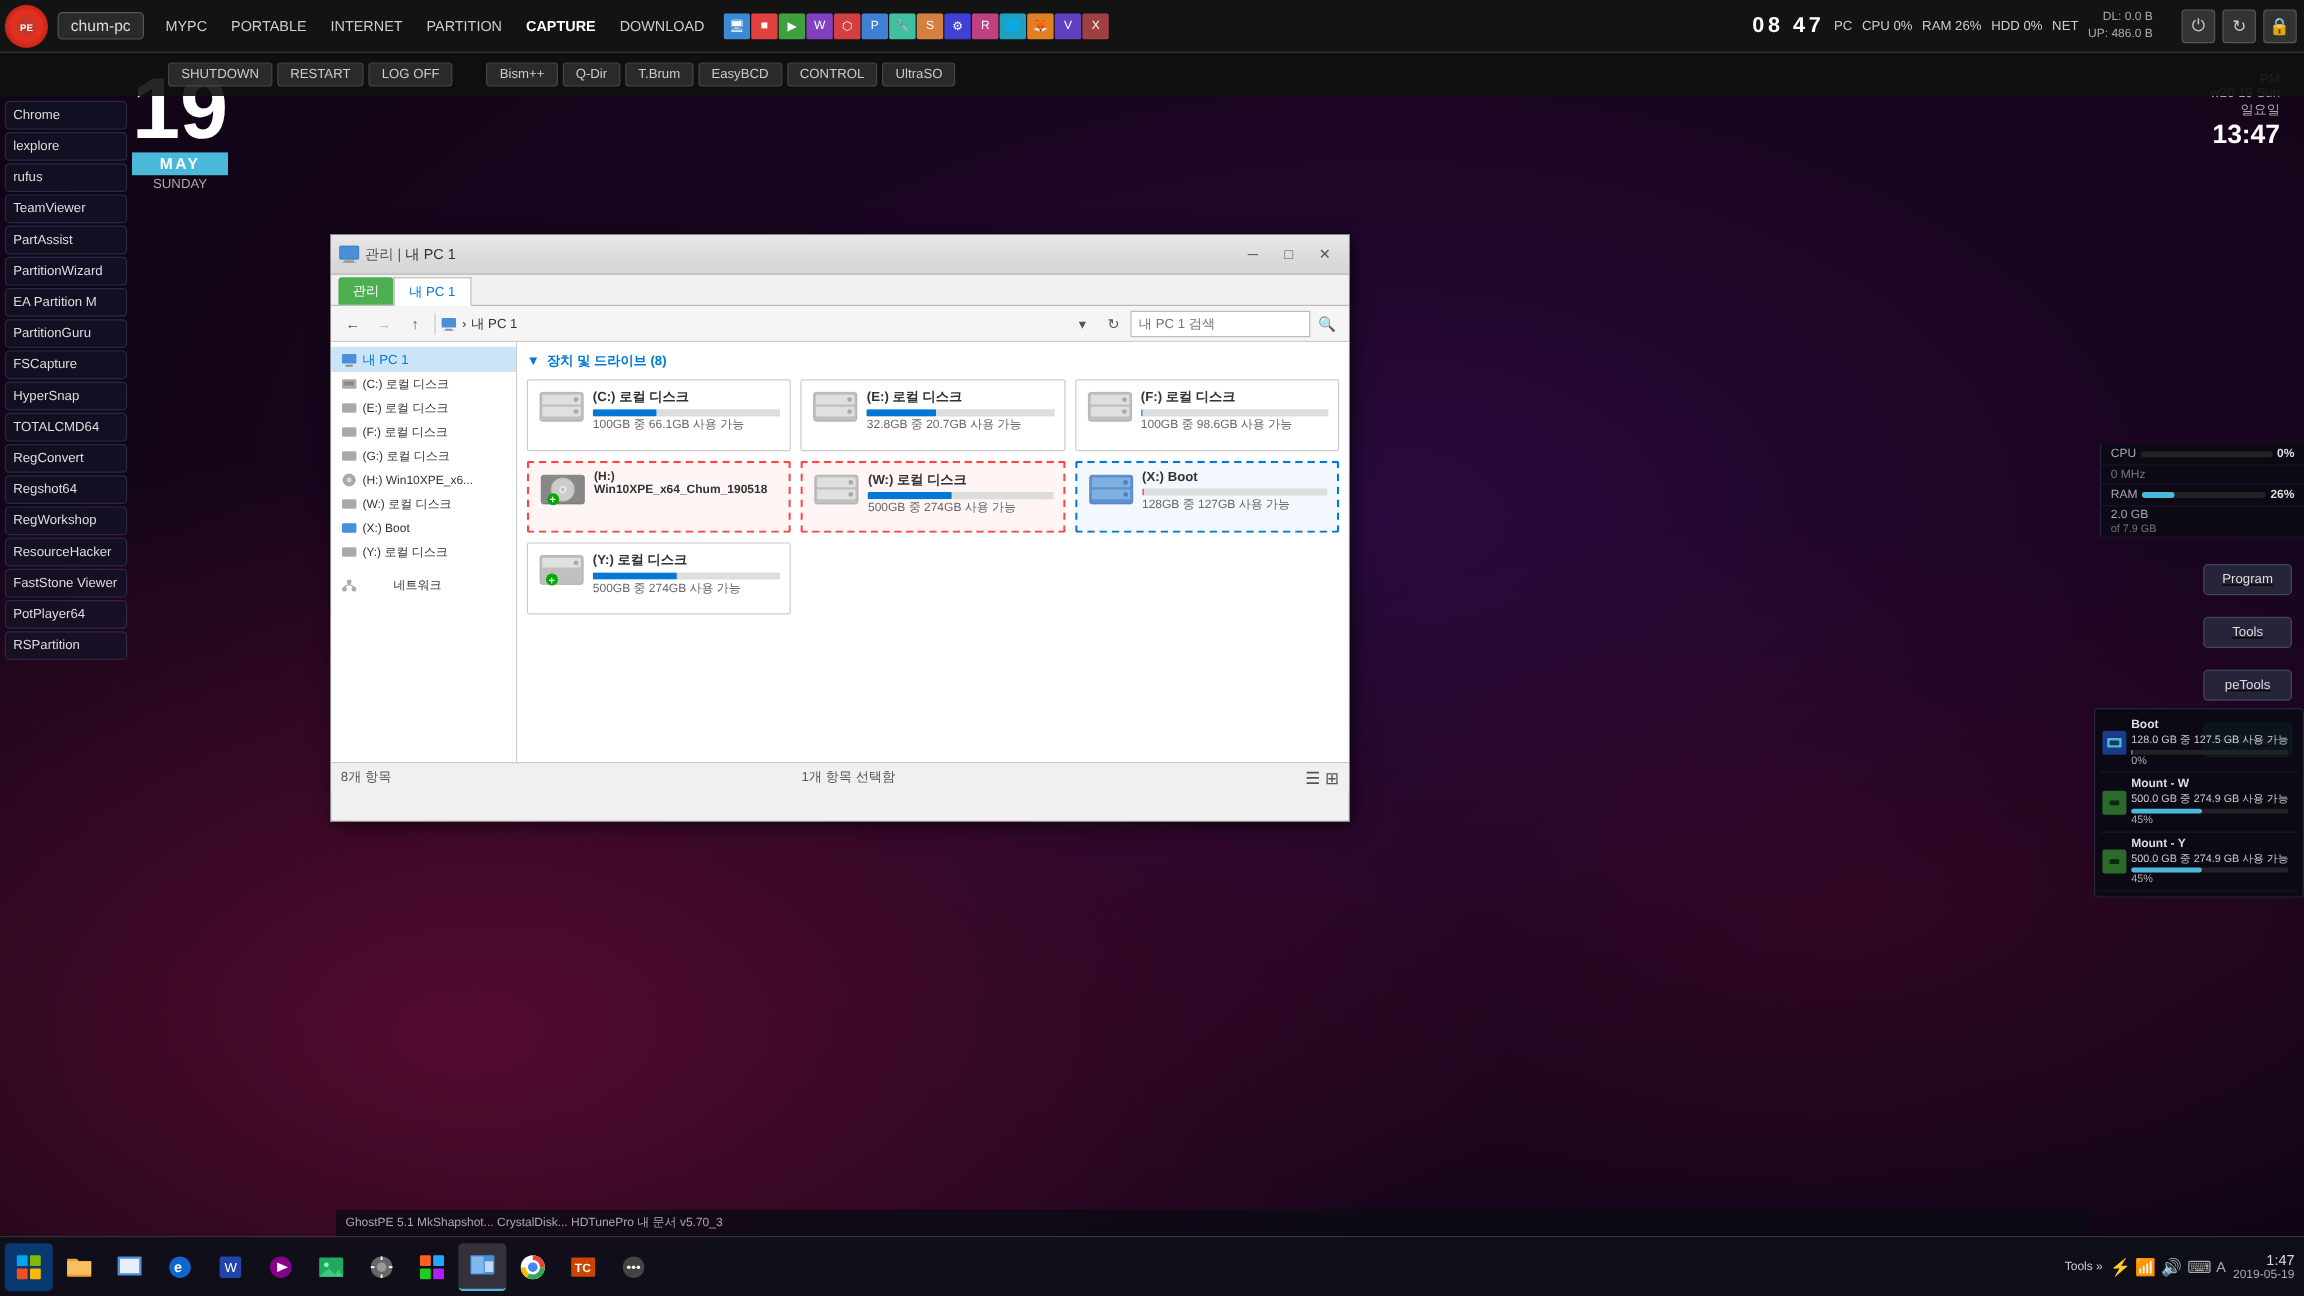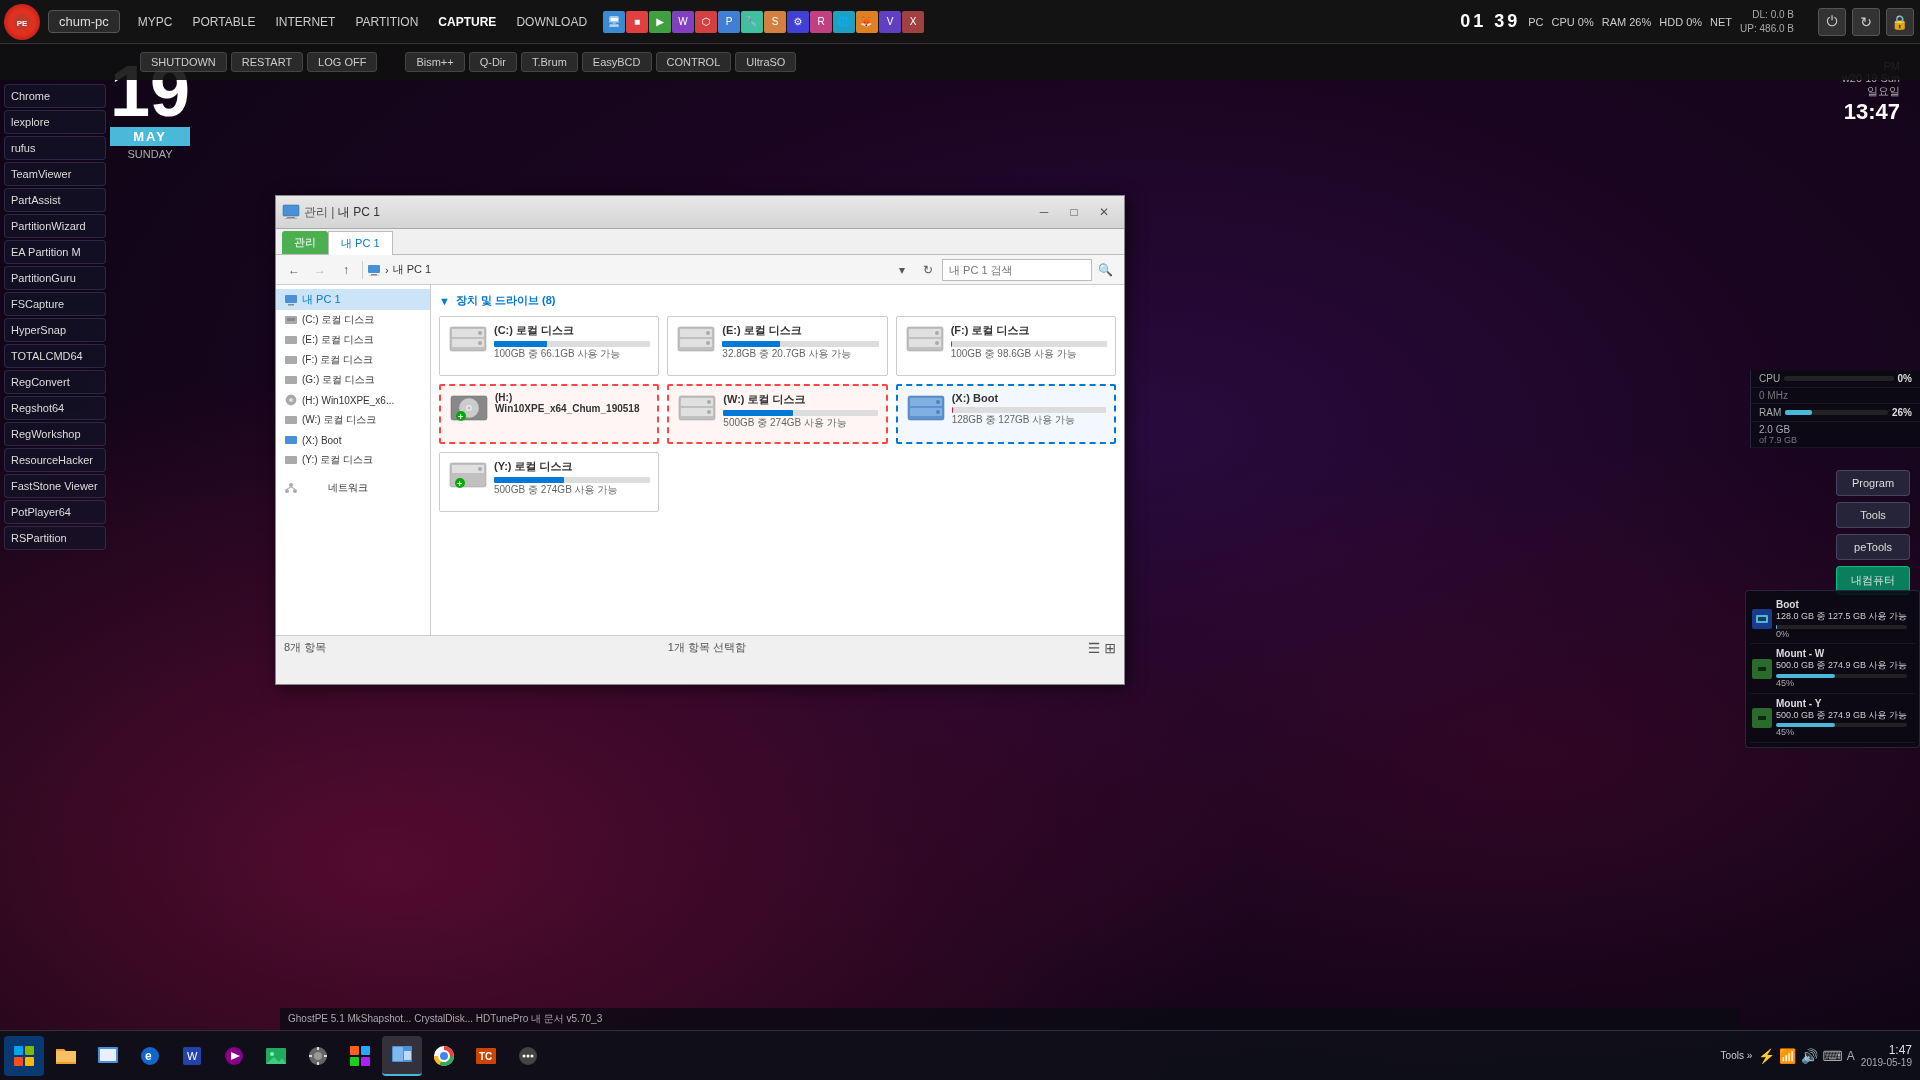--- a/index.html
+++ b/index.html
@@ -272,21 +272,22 @@
     .prog-cpu { background: #4ab8d8; }
     .prog-ram { background: #4ab8d8; }
 
     .right-buttons {
       position: absolute;
       top: 470px;
       right: 10px;
       z-index: 55;
       display: flex;
       flex-direction: column;
-      gap: 6px;
+      gap: 18px;
+      text-decoration: underline;
     }
     .right-btn {
       background: rgba(40,40,60,0.9);
       border: 1px solid rgba(100,100,150,0.5);
       border-radius: 4px;
       color: #ddd;
       font-size: 11px;
       padding: 6px 14px;
       cursor: pointer;
       text-align: center;
@@ -675,21 +676,21 @@
         </div>
       <div style="width:22px;height:22px;background:#6040c0;border-radius:2px;display:flex;align-items:center;justify-content:center;cursor:pointer;">
           <span style="color:white;font-size:10px;">V</span>
         </div>
       <div style="width:22px;height:22px;background:#a04040;border-radius:2px;display:flex;align-items:center;justify-content:center;cursor:pointer;">
           <span style="color:white;font-size:10px;">X</span>
         </div>
     </div>
   </div>
 
-  <div class="topbar-time">01  39</div>
+  <div class="topbar-time">08  47</div>
 
   <div class="top-bar-system">
     <span>PC</span>
     <span>CPU 0%</span>
     <span>RAM 26%</span>
     <span>HDD 0%</span>
     <span>NET</span>
     <div class="net-stats">
       <div>DL: 0.0 B</div>
       <div>UP: 486.0 B</div>

